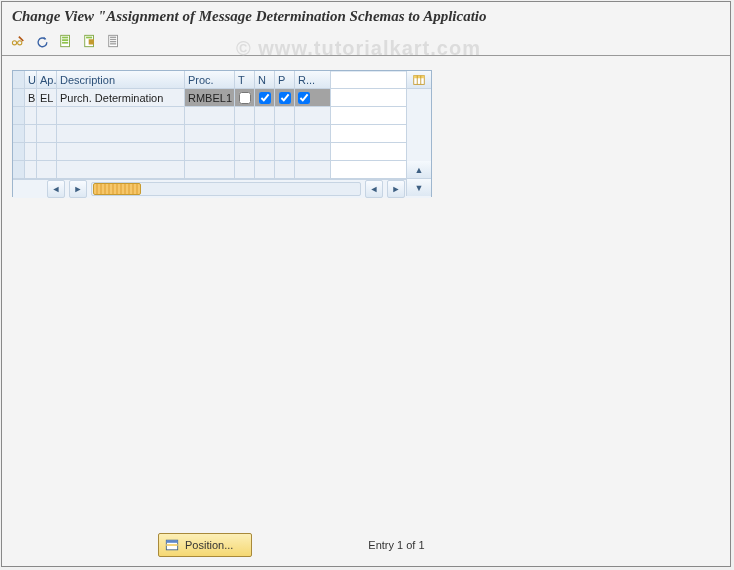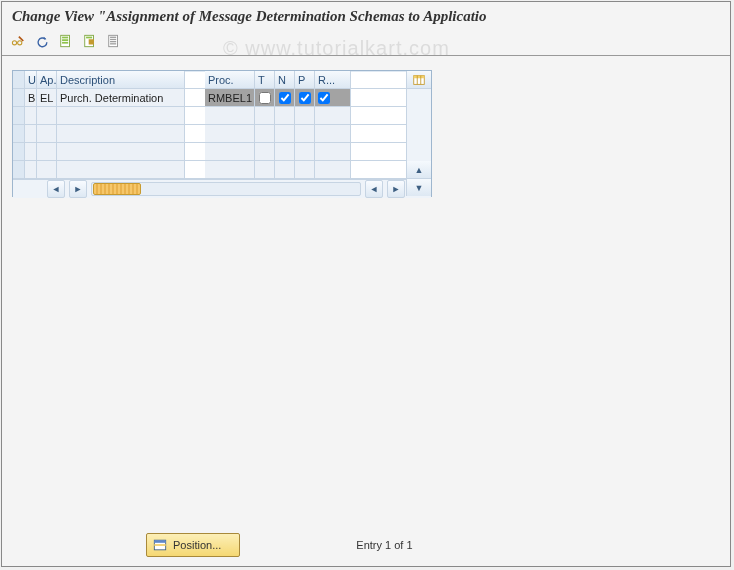--- a/index.html
+++ b/index.html
@@ -48,26 +48,26 @@
     background: transparent;
     border: 1px solid transparent;
     border-radius: 2px;
   }
   .icon-svg { width:14px; height:14px; }
 
   
   .watermark {
     position: absolute;
     top: 35px;
-    left: 221px;
+    left: 234px;
     font-size: 20px;
     color: #dcdcdc;
     font-family: Arial, sans-serif;
     letter-spacing: 1px;
-    font-weight: normal;
+    font-weight: bold;
     pointer-events: none;
   }
 
   
   .grid-frame {
     position: absolute;
     top: 68px;
     left: 10px;
     width: 418px;
     height: 125px;
@@ -111,21 +111,21 @@
     font-size:11px;
     white-space:nowrap;
     overflow:hidden;
   }
   .cell.edit { background:#a3a3a3; }
   .cell.readonly { background:#ecf1f7; }
   .rowhead { width:12px; background:#dde8f3 !important; }
   .c-u { width:12px; }
   .c-ap{ width:20px; }
   .c-desc{ width:128px; }
-  .c-proc{ width:50px;margin-left:20px; }
+  .c-proc{ width:50px; }
   .c-chk{ width:20px; justify-content:center; }
   .c-last{ width:36px; }
   .grid-empty-fill { flex: 1 1 auto; background:#fff; }
 
   
   .grid-right {
     position:absolute;
     top:0; right:0;
     width:24px;
     height:100%;
@@ -181,21 +181,21 @@
     border-radius:2px;
   }
 
   input[type=checkbox] {
     width:12px; height:12px; margin:0;
   }
 
   
   .bottom {
     position:absolute;
-    left:4px; right:0; bottom:0;
+    left:16px; right:0; bottom:0;
     height:34px;
     display:flex;
     align-items:center;
     padding: 0 0 4px 140px;
   }
   .position-btn {
     display:flex;
     align-items:center;
     gap:6px;
     height:22px;

